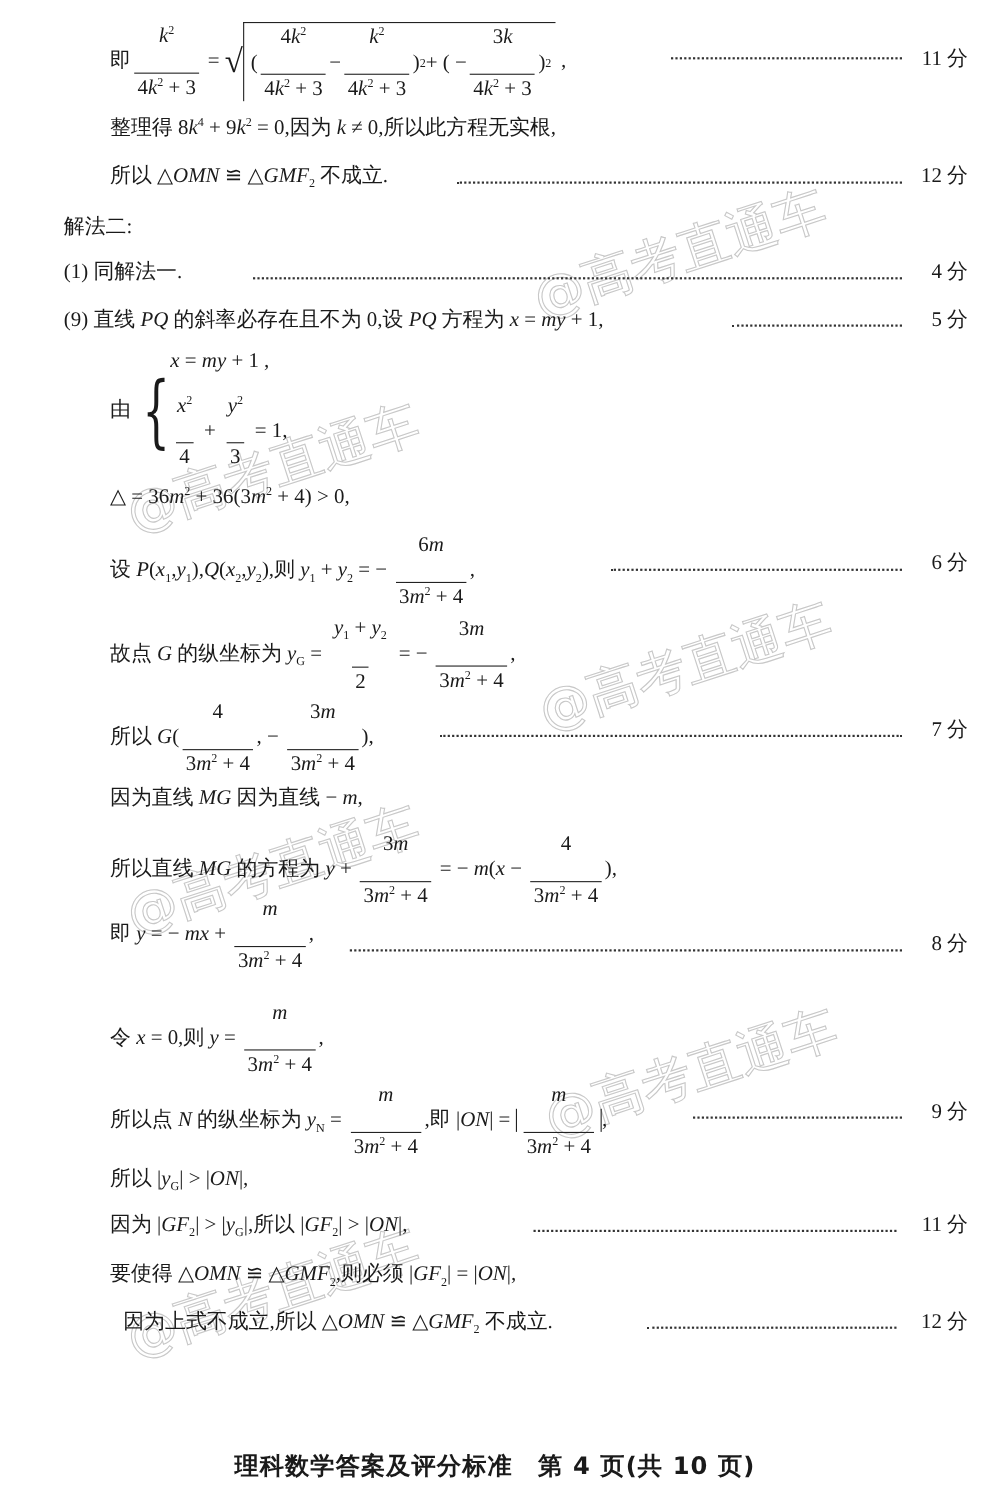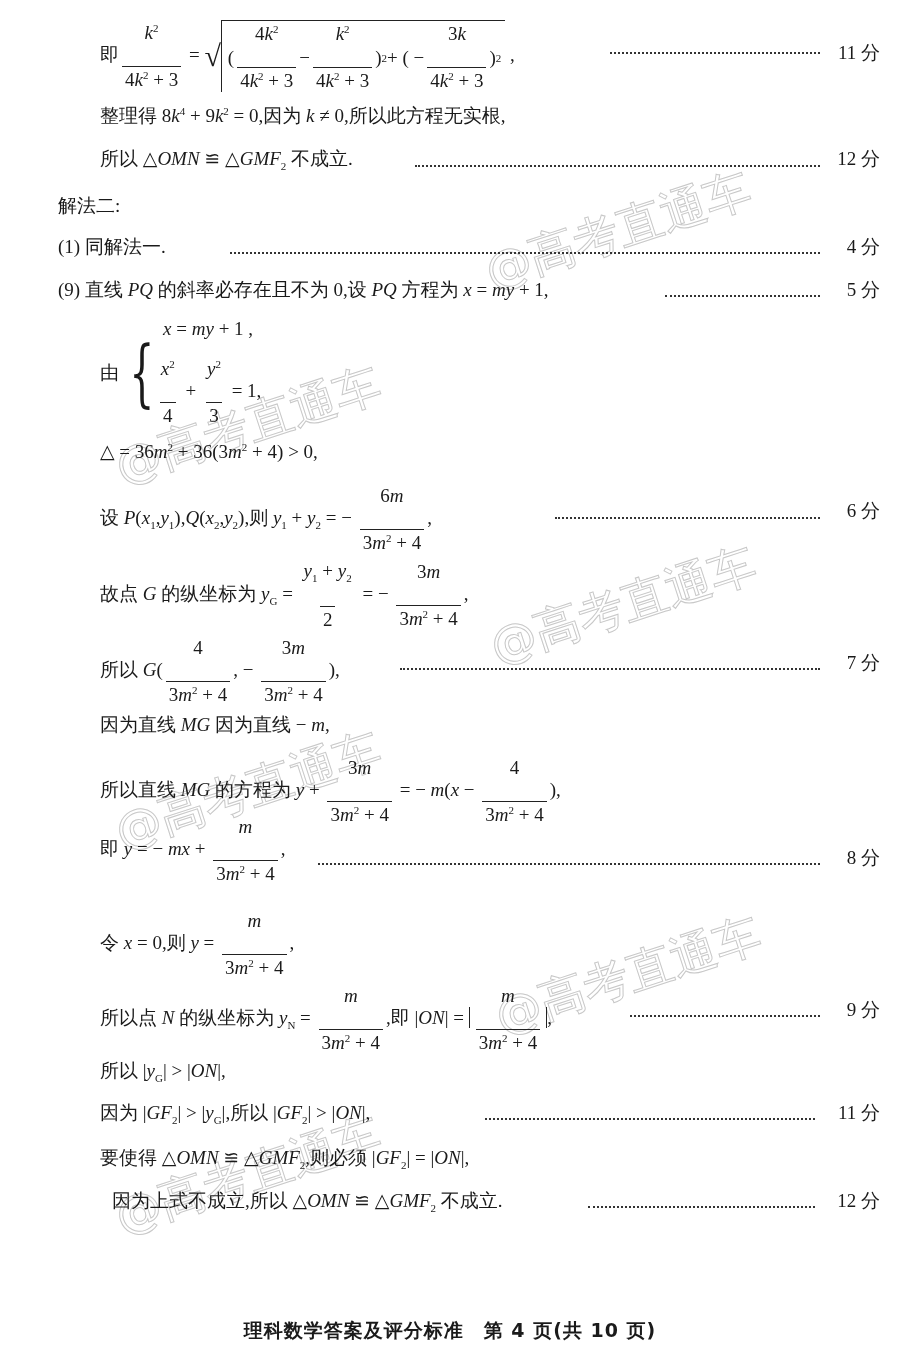--- a/index.html
+++ b/index.html
@@ -10,25 +10,25 @@
   .frac { display:inline-flex; flex-direction:column; align-items:center; vertical-align:middle; margin:0 3px; line-height:1.15; }
   .frac .num { padding:0 3px 2px; }
   .frac .den { border-top:1px solid #222; padding:2px 3px 0;margin-top:20px; }
   sup { font-size:11px; vertical-align:super; }
   sub { font-size:11px; vertical-align:sub; }
   .score { position:absolute; right:20px; }
   .dots { position:absolute; overflow:hidden; border-bottom:2px dotted #333; height:0; }
   .sqrt { display:inline-flex; align-items:center; vertical-align:middle; }
   .sqrt .rad { border-top:1px solid #222; border-left:1px solid #222; padding:2px 4px 0 6px; display:inline-flex; align-items:center; }
   .brace { display:inline-block; vertical-align:middle; font-size:72px; line-height:1; transform:scaleX(0.55); font-family:"DejaVu Serif", serif; }
-  .system { display:inline-flex; flex-direction:column; vertical-align:middle;align-items:center; }
+  .system { display:inline-flex; flex-direction:column; vertical-align:middle; }
   .abs { border-left:1px solid #222; border-right:1px solid #222; padding:0 3px; }
   .watermark { position:absolute; font-family:"DejaVu Sans", sans-serif; font-size:46px; color:transparent;
                -webkit-text-stroke:1px #c8c8c8; transform:rotate(-18deg); white-space:nowrap; pointer-events:none; }
-  .footer { position:absolute; top:1318px; left:0; right:0; text-align:center; font-weight:bold; font-size:19px;
+  .footer { position:absolute; top:1318px; left:0; right:0; text-align:center; font-weight:bold; font-size:22px;
             font-family:"DejaVu Sans", sans-serif; letter-spacing:1px; }
 </style>
 </head>
 <body>
 
 <div class="watermark" style="left:480px;top:200px;">@高考直通车</div>
 <div class="watermark" style="left:110px;top:395px;">@高考直通车</div>
 <div class="watermark" style="left:485px;top:575px;">@高考直通车</div>
 <div class="watermark" style="left:110px;top:760px;">@高考直通车</div>
 <div class="watermark" style="left:490px;top:945px;">@高考直通车</div>

